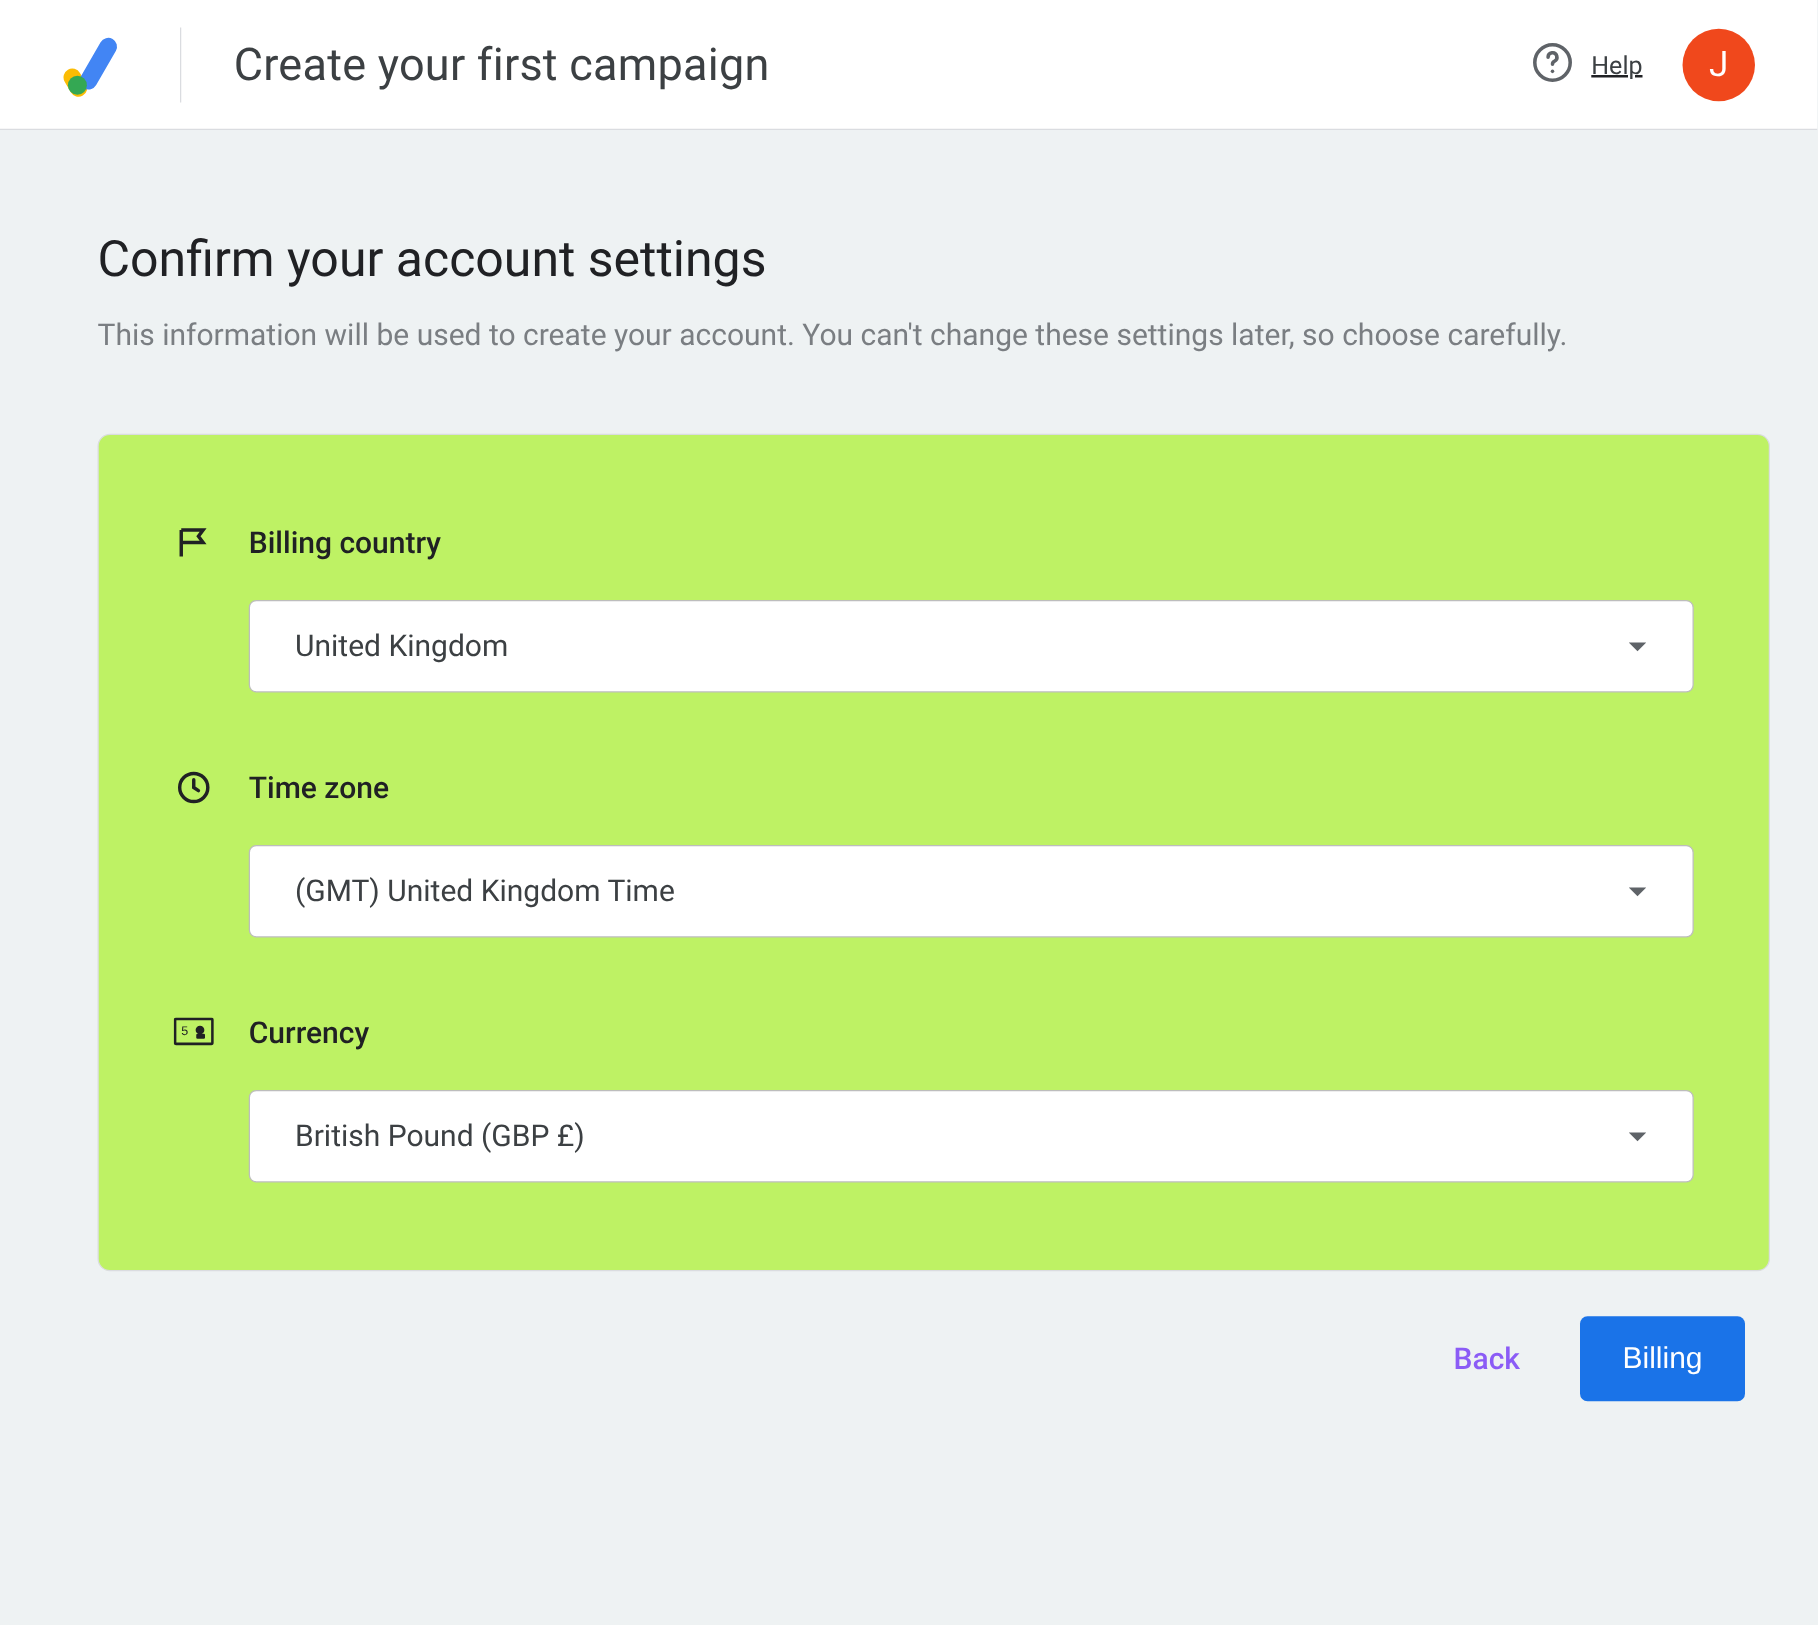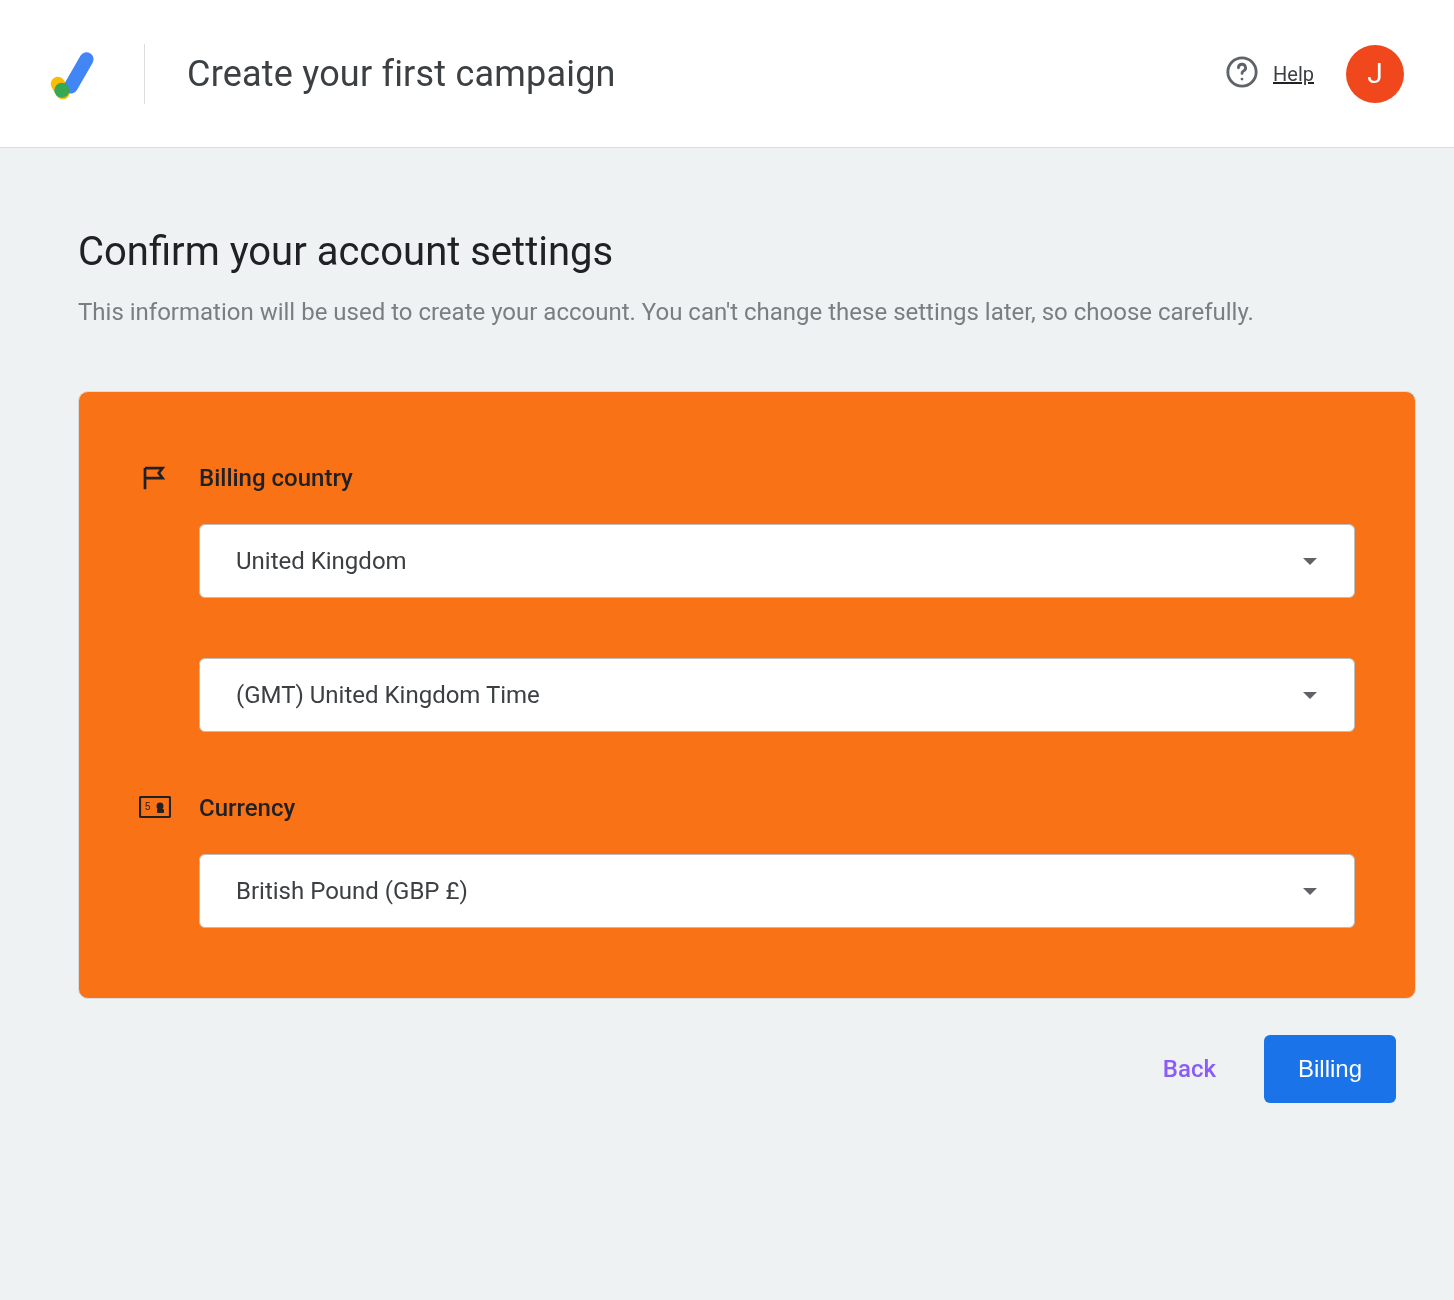--- a/index.html
+++ b/index.html
@@ -9,21 +9,21 @@
     color: #202124;
     width: 1454px;
     height: 1300px;
   }
   .header {
     display: flex;
     align-items: center;
     background: #fff;
     border-bottom: 1px solid #dadce0;
     padding: 0 50px;
-    height: 148px;
+    height: 104px;
   }
   .header-left {
     display: flex;
     align-items: center;
     gap: 42px;
   }
   .logo {
     width: 52px;
     height: 52px;
     display: flex;
@@ -82,21 +82,21 @@
     margin-bottom: 18px;
   }
   .section-subtitle {
     font-size: 24px;
     color: #7a7e82;
     line-height: 1.6;
     margin-bottom: 60px;
     max-width: 1300px;
   }
   .card {
-    background: #f97316;
+    background: #bef264;
     border: 1px solid #dadce0;
     border-radius: 10px;
     padding: 70px 60px 70px 60px;
     margin-bottom: 36px;
   }
   .field {
     margin-bottom: 60px;
   }
   .field:last-child { margin-bottom: 0; }
   .field-header {
@@ -214,20 +214,29 @@
         <span class="select-value">United Kingdom</span>
         <span class="select-caret">
           <svg width="16" height="10" viewBox="0 0 16 10">
               <path d="M1 1 L8 8 L15 1" fill="#5f6368"></path>
             </svg>
         </span>
       </div>
     </div>
 
     <div class="field">
+      <div class="field-header">
+        <span class="field-icon">
+          <svg width="30" height="30" viewBox="0 0 24 24" fill="none" stroke="#202124" stroke-width="2.2">
+            <circle cx="12" cy="12" r="9"></circle>
+            <path d="M12 7 V12 L15 14" stroke-linecap="round"></path>
+          </svg>
+        </span>
+        <span class="field-label">Time zone</span>
+      </div>
       <div class="select">
         <span class="select-value">(GMT) United Kingdom Time</span>
         <span class="select-caret">
           <svg width="16" height="10" viewBox="0 0 16 10">
               <path d="M1 1 L8 8 L15 1" fill="#5f6368"></path>
             </svg>
         </span>
       </div>
     </div>
 

